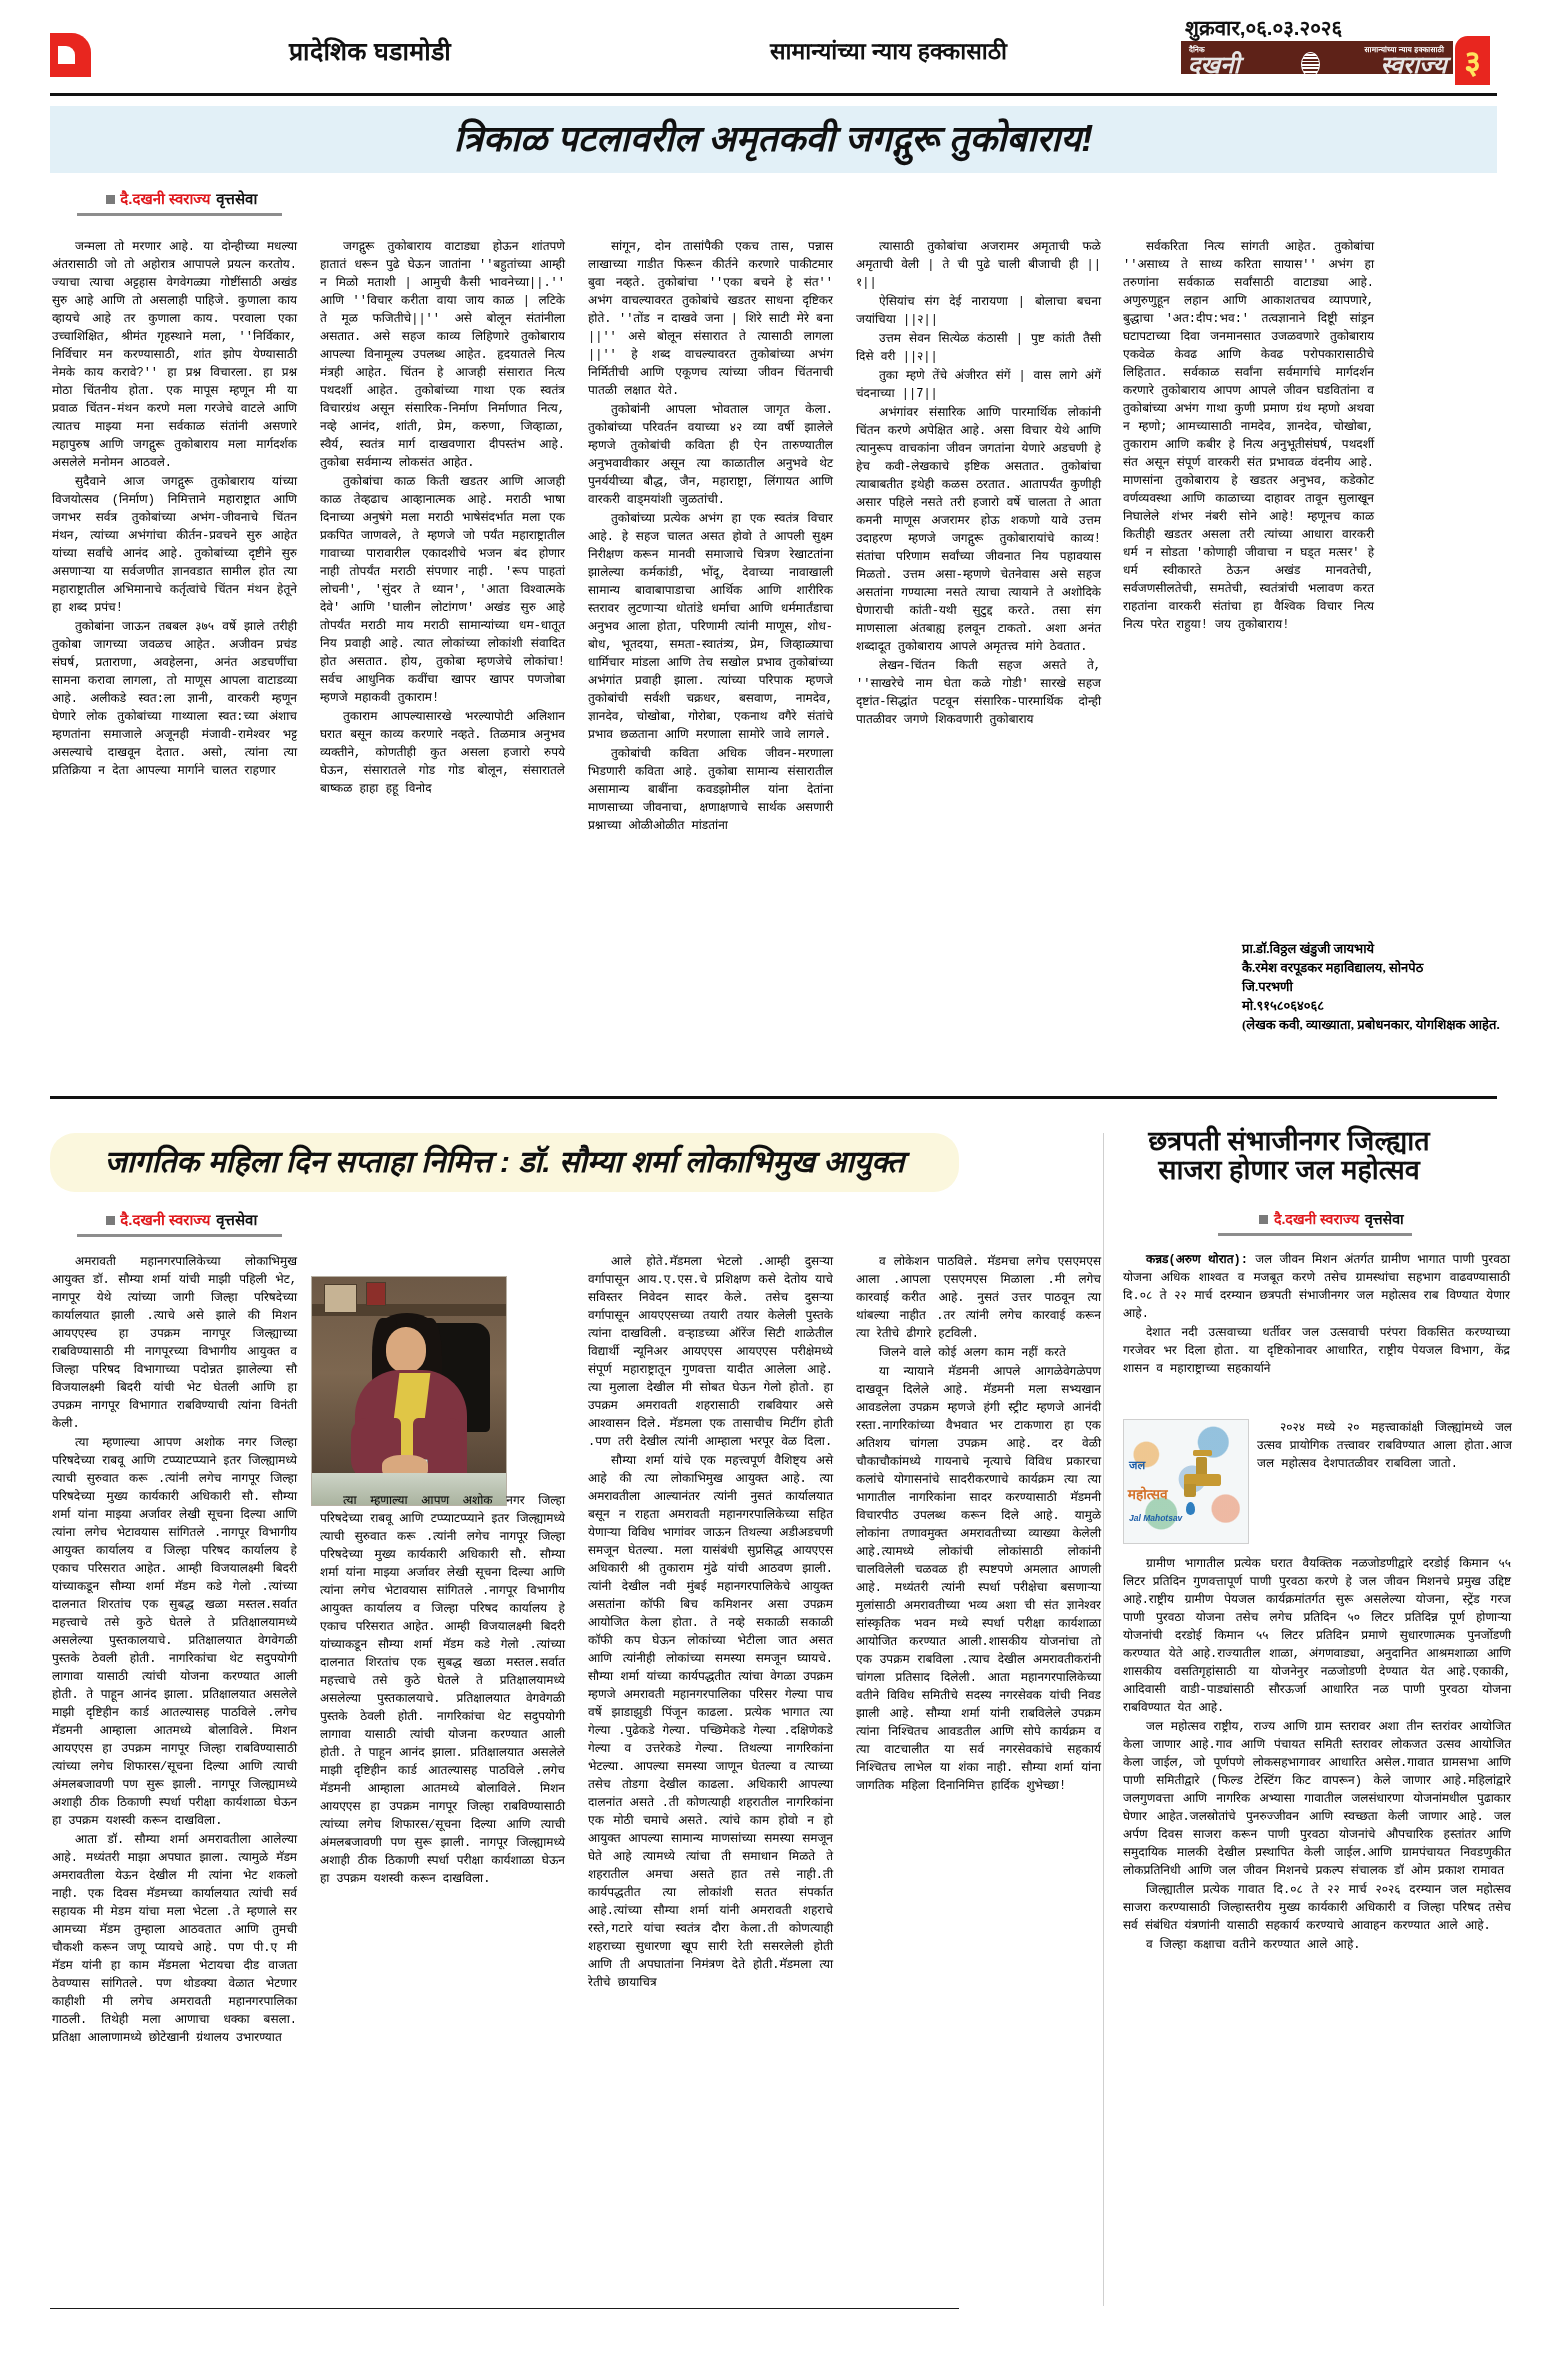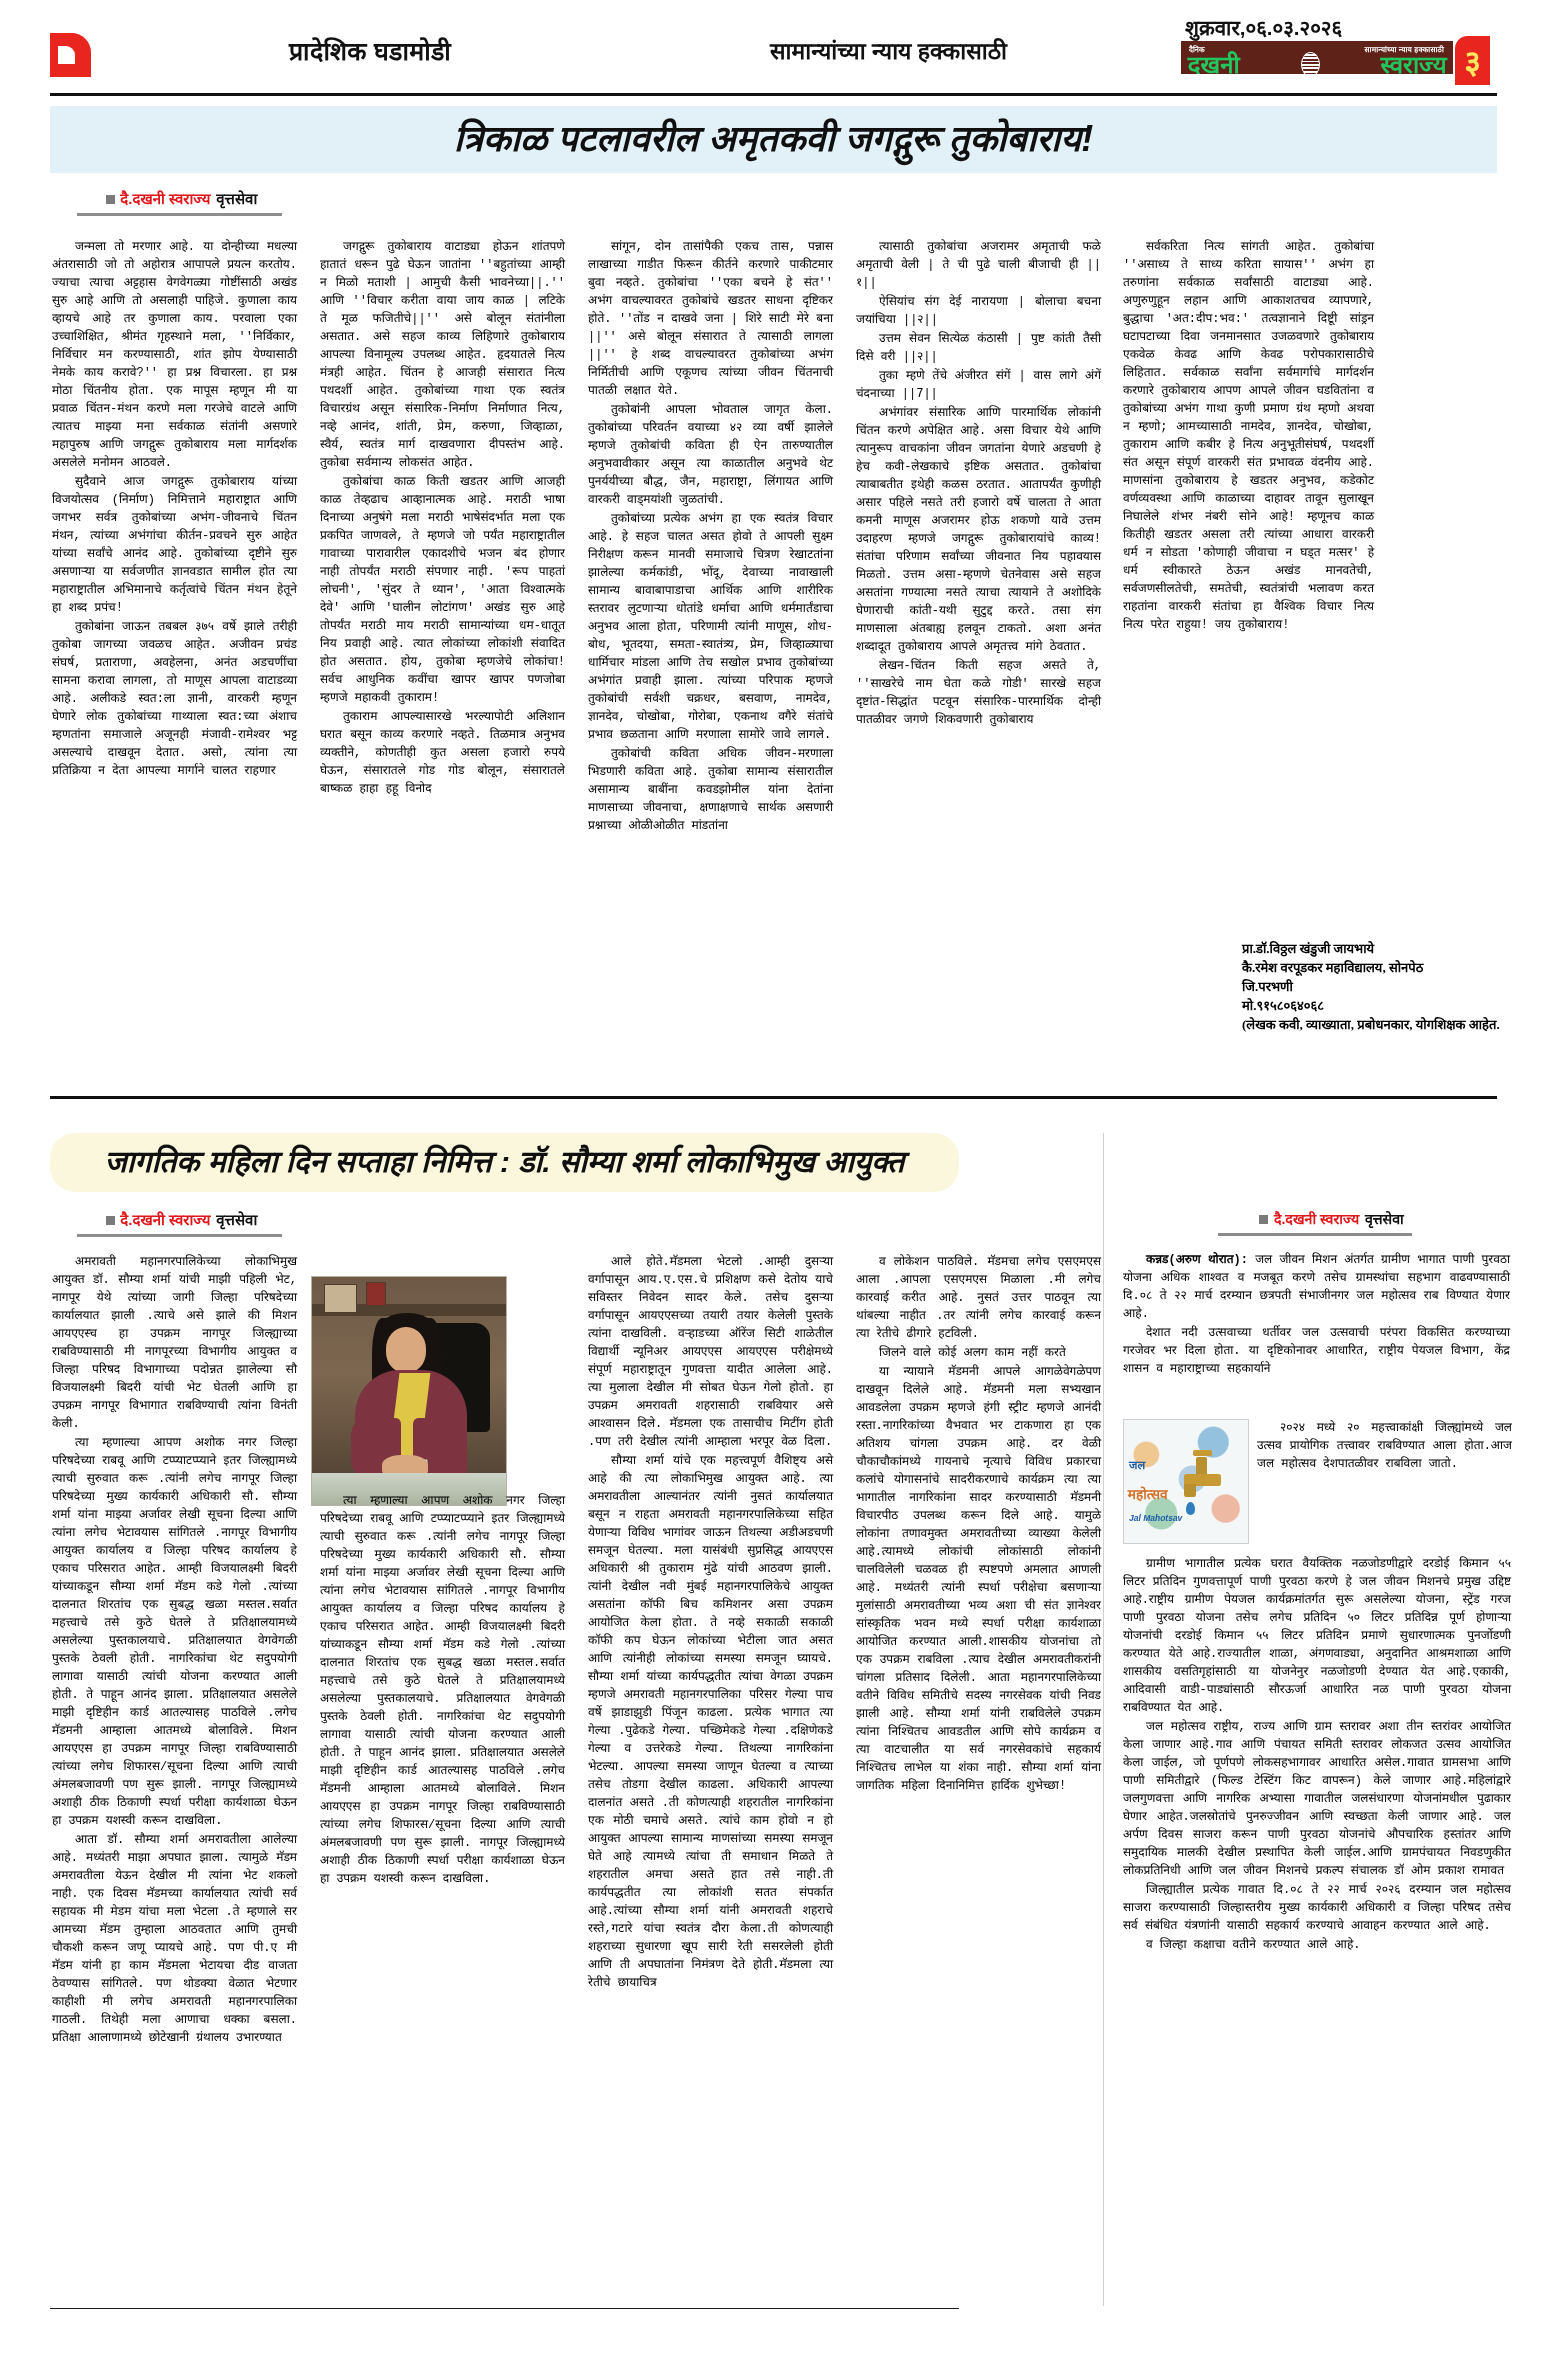--- a/index.html
+++ b/index.html
@@ -47,22 +47,22 @@
   }
   .mh-logo .tag{
     position:absolute;right:9px;top:3.4px;color:#fff;font-size:7.4px;font-weight:bold;
     font-family:"Liberation Sans","DejaVu Sans",sans-serif;letter-spacing:0.2px;
   }
   .mh-logo .wordmark{
     position:absolute;left:6.8px;top:11.4px;width:259px;
     display:flex;align-items:center;justify-content:space-between;
   }
   .mh-logo .wm-l,.mh-logo .wm-r{
-    color:#22c55e;font-weight:bold;font-size:24px;line-height:25px;
-    font-family:"Liberation Sans","DejaVu Sans",sans-serif;
+    color:#e5e5e5;font-weight:bold;font-size:24px;line-height:25px;
+    font-family:"Liberation Sans","DejaVu Sans",sans-serif;font-style:italic;
   }
   .mh-globe{
     width:17px;height:23px;border-radius:50%;
     background:repeating-linear-gradient(0deg,#fff 0 1.7px,#5e2218 1.7px 3.4px);
     border:1.1px solid #fff;flex:0 0 auto;margin:0 2.3px;
   }
   .mh-pagebox{
     position:absolute;left:1455px;top:36px;width:35px;height:49px;
     background:#e8261f;border-radius:12.5px 0 0 0;
   }
@@ -234,20 +234,24 @@
     <div class="sig">मो.९१५८०६४०६८</div>
     <div class="sig">(लेखक कवी, व्याख्याता, प्रबोधनकार, योगशिक्षक आहेत.</div>
   </div>
 
   <div class="rule-thick" style="top:1096px;height:2.8px;"></div>
 
   <div class="hl-band hl-band-cream" style="left:50px;top:1133px;width:909px;height:59px;">
     <div class="hl-text" style="font-size:30px;padding:0 8px;">जागतिक महिला दिन सप्ताहा निमित्त : डॉ. सौम्या शर्मा लोकाभिमुख आयुक्त</div>
   </div>
 
+  <div style="position:absolute;left:1064px;top:1127px;width:450px;">
+    <div class="hl-text" style="font-size:27px;">छत्रपती संभाजीनगर जिल्ह्यात</div>
+    <div class="hl-text" style="font-size:27px;">साजरा होणार जल महोत्सव</div>
+  </div>
 
   <div style="position:absolute;left:62px;top:1209px;width:239px;">
     <div class="byline">
       <span class="sq"></span>
       <span class="red">दै.दखनी स्वराज्य</span>
       <span class="blk">वृत्तसेवा</span>
     </div>
     <div class="byline-rule" style="width:205px;margin-left:15px;"></div>
   </div>
 

